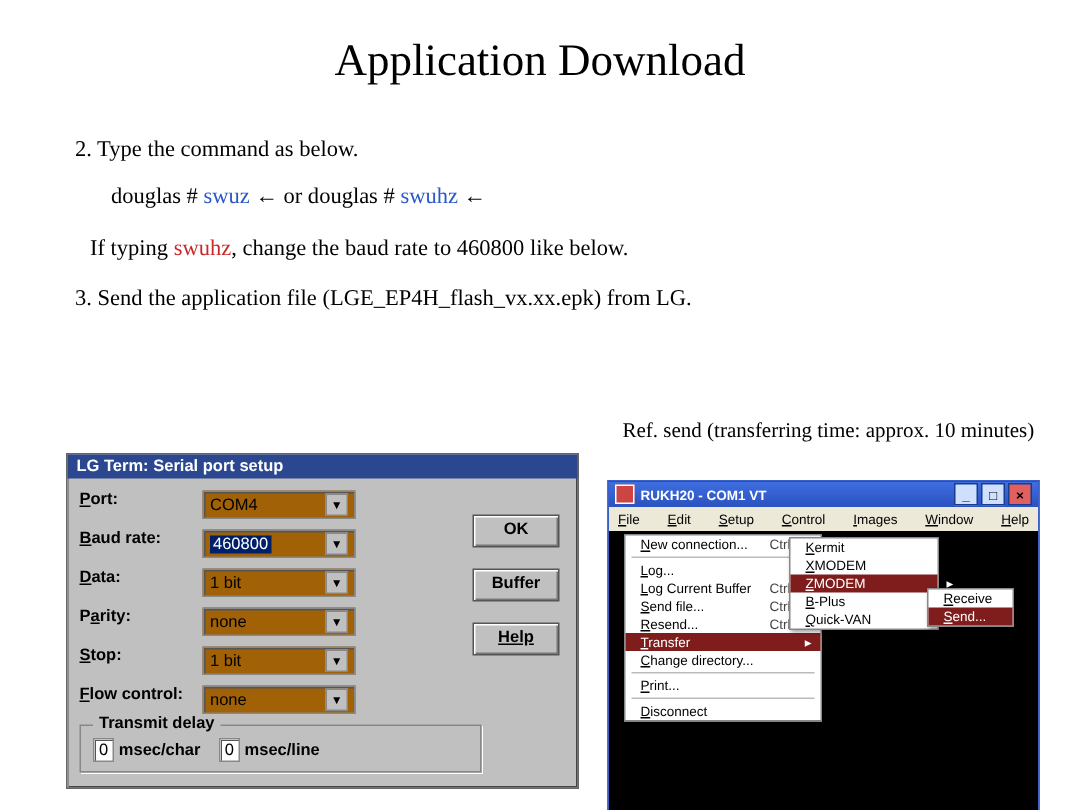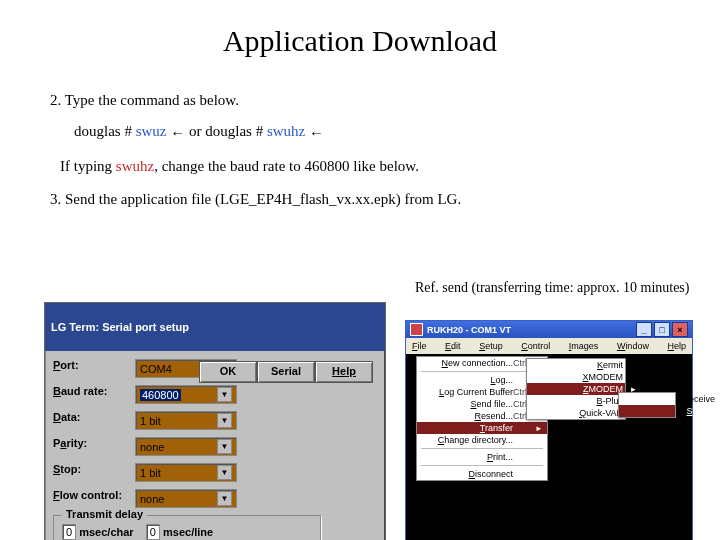--- a/index.html
+++ b/index.html
@@ -40,21 +40,21 @@
     width: 340px;
     border: 1px solid #666;
     background: #c0c0c0;
     font-family: Tahoma, Arial, sans-serif;
     font-size: 11px;
     box-shadow: 1px 1px 0 #888 inset, -1px -1px 0 #444 inset;
   }
   .dlg-title {
     background: linear-gradient(#2a478f,#2a478f);
     color: #fff;
-    padding: 18px 6px;
+    padding: 2px 6px;
     font-weight: bold;
     font-size: 11px;
   }
   .dlg-body {
     padding: 8px 8px 10px 8px;
     position: relative;
   }
   .dlg-row {
     display: flex;
     align-items: flex-start;
@@ -94,23 +94,23 @@
     box-shadow: 1px 1px 0 #fff inset, -1px -1px 0 #777 inset;
     text-align: center;
     line-height: 18px;
     font-weight: bold;
     font-size: 11px;
     margin-bottom: 14px;
   }
   .dlg-btns {
     position: absolute;
     right: 12px;
-    top: 10px;
+    top: 24px;
     display: flex;
-    flex-direction: row;
+    flex-direction: column;
   }
   .dlg-group {
     border: 1px solid #888;
     box-shadow: 1px 1px 0 #fff;
     margin-top: 6px;
     padding: 10px 8px 8px 8px;
     position: relative;
     width: 250px;
   }
   .dlg-group-title {
@@ -170,21 +170,20 @@
     background:#fff;
     border:1px solid #888;
     box-shadow: 1px 1px 3px rgba(0,0,0,.4);
     font-size:9px;
     color:#000;
   }
   .dropdown .item {
     display:flex;
     padding:1px 6px 1px 10px;
     white-space:nowrap;
-    text-align:right;
   }
   .dropdown .item .lbl { min-width: 86px; }
   .dropdown .item .acc { color:#444; }
   .dropdown .sep { height:1px;background:#bbb;margin:2px 4px; }
   .dropdown .hl { background:#7f1d1d; color:#fff; }
   .dropdown .sub-caret::after{
     content:"▸"; margin-left:auto; padding-left:8px;
   }
 
   .submenu1 { left:120px; top:4px; width:98px; }
@@ -209,21 +208,21 @@
 <div style="height:16px"></div>
 <div class="body-text">3. Send the application file (LGE_EP4H_flash_vx.xx.epk) from LG.</div>
 
 <div class="ref-note">Ref. send (transferring time: approx. 10 minutes)</div>
 
 <div class="dlg">
   <div class="dlg-title">LG Term: Serial port setup</div>
   <div class="dlg-body">
     <div class="dlg-btns">
       <div class="dlg-btn">OK</div>
-      <div class="dlg-btn">Serial</div>
+      <div class="dlg-btn">Buffer</div>
       <div class="dlg-btn"><u>Help</u></div>
     </div>
 
     <div class="dlg-row">
         <div class="dlg-label"><u>P</u>ort:</div>
       <div class="dlg-field">
         <span>COM4</span>
           <span class="caret">▼</span>
         </div>
       </div>

